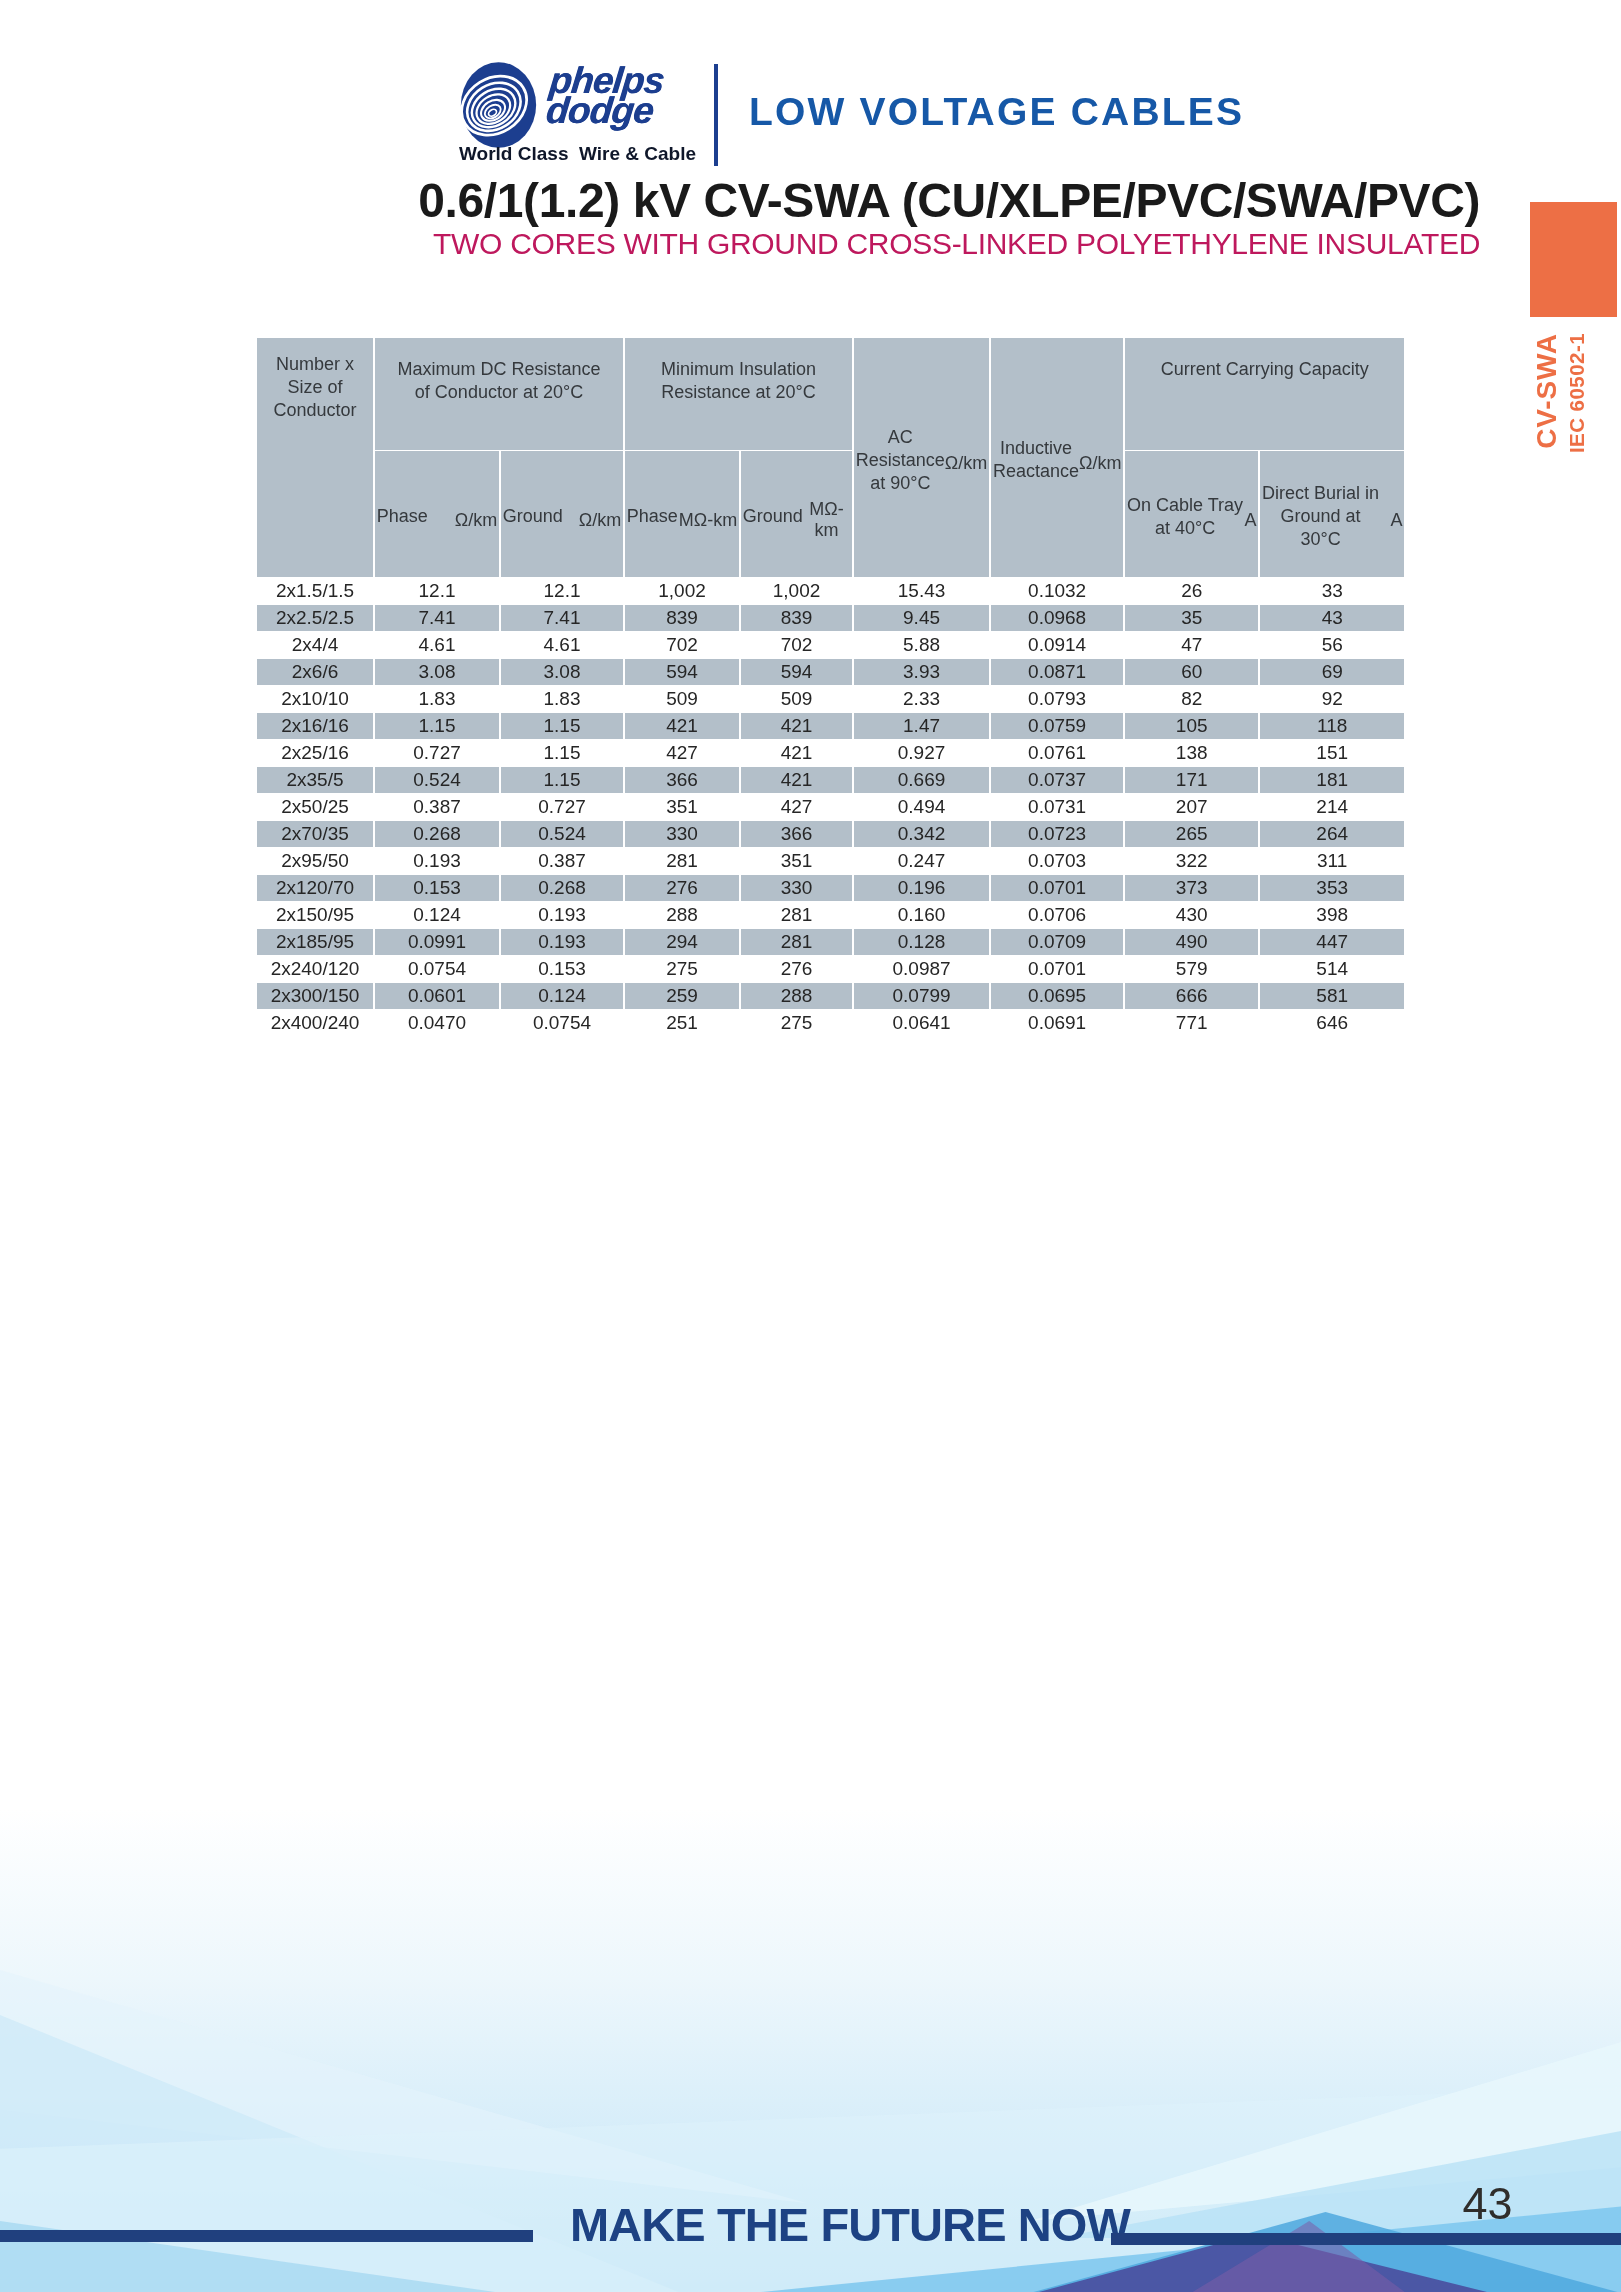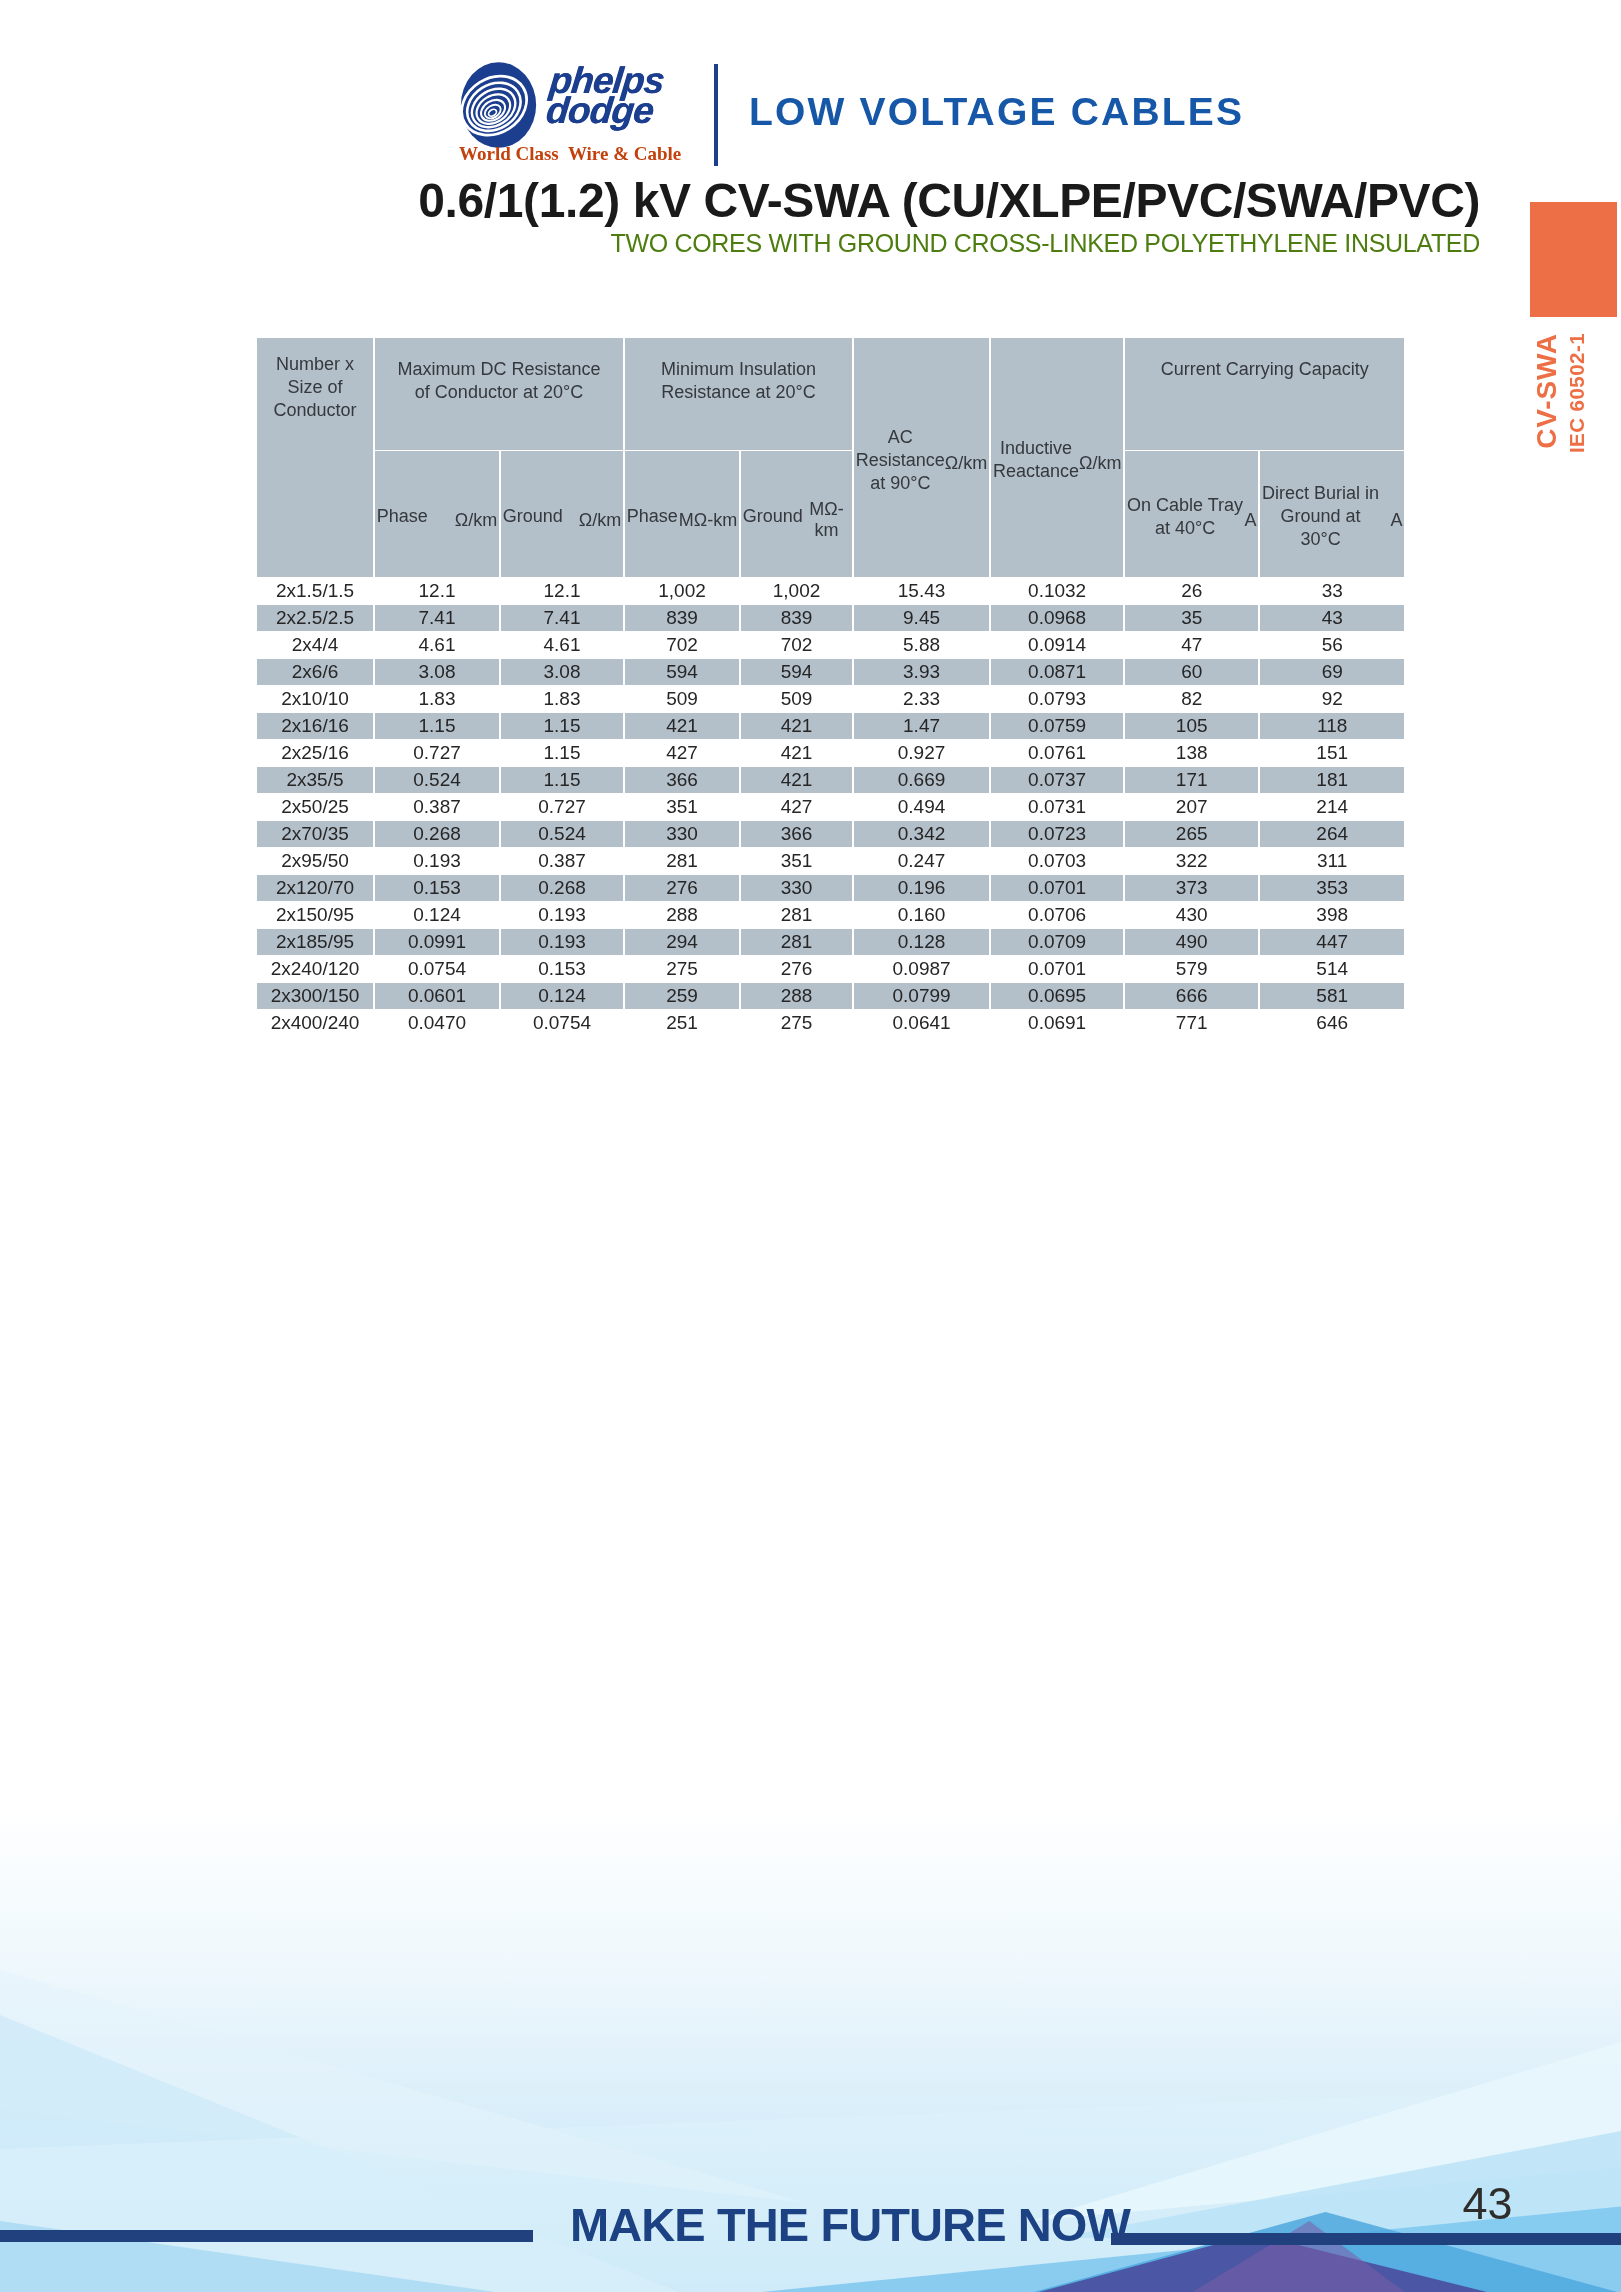--- a/index.html
+++ b/index.html
@@ -7,35 +7,35 @@
     position:relative; width:1621px; height:2293px; background:#ffffff;
     font-family:"Liberation Sans","DejaVu Sans",sans-serif; overflow:hidden;
     margin:0 auto;
   }
   
   .logo-swirl{position:absolute; left:460px; top:61px;}
   .logo-text{position:absolute; left:548px; top:66px; color:#1C3E8F;
     font-style:italic; font-weight:bold; font-size:37px; line-height:29.6px;
     transform:skewX(-6deg); letter-spacing:-0.9px;
     text-shadow:0.5px 0 0 #1C3E8F;}
-  .tagline{position:absolute; left:459px; top:143px; color:#c2410c;
-    font-weight:bold; font-size:19px; white-space:pre;font-family:Liberation Serif, serif;}
+  .tagline{position:absolute; left:459px; top:143px; color:#0f172a;
+    font-weight:bold; font-size:19px; white-space:pre;}
   .brand-divider{position:absolute; left:714px; top:64px; width:3.6px; height:102px; background:#1C3E8F;}
   .banner{position:absolute; left:749px; top:90px; color:#1658A7;
     font-weight:bold; font-size:39px; letter-spacing:2.2px;}
   
   .side-tab-rect{position:absolute; left:1530px; top:202px; width:87px; height:115px; background:#ED6F45;}
   .tab-vert{position:absolute; writing-mode:vertical-rl; transform:rotate(180deg);
     color:#ED6F45; font-weight:bold; white-space:pre;}
   .tab-product{left:1531px; top:333px; font-size:28px; letter-spacing:0.9px;}
   .tab-standard{left:1565px; top:333px; font-size:20.6px; letter-spacing:0.4px;}
   
   .heading{position:absolute; top:177px; right:141px; text-align:right; color:#1a1a1a;}
   .heading .title{font-size:48px; font-weight:bold; letter-spacing:-0.4px; line-height:47px; white-space:nowrap;}
-  .heading .sub{font-size:25px; font-weight:500; line-height:39px; letter-spacing:-0.3px; white-space:nowrap; color:#4d7c0f;}
+  .heading .sub{font-size:30px; font-weight:500; line-height:39px; letter-spacing:-0.3px; white-space:nowrap; color:#be185d;}
   
   .tbl-wrap{position:absolute; left:255px; top:337px;}
   table.data{border-collapse:separate; border-spacing:2.7px 1.8px; table-layout:fixed;}
   table.data col.c1{width:116px;} table.data col.c2{width:124px;}
   table.data col.c3{width:122px;} table.data col.c4{width:114px;}
   table.data col.c5{width:111px;} table.data col.c6{width:124px;}
   table.data col.c7{width:126px;} table.data col.c8{width:133px;}
   table.data col.c9{width:144px;}
   th{background:#B3BFC9; font-weight:normal; color:#35393d; font-size:18px; vertical-align:top; padding:0;}
   tr.hrow1 th{height:112px;}

